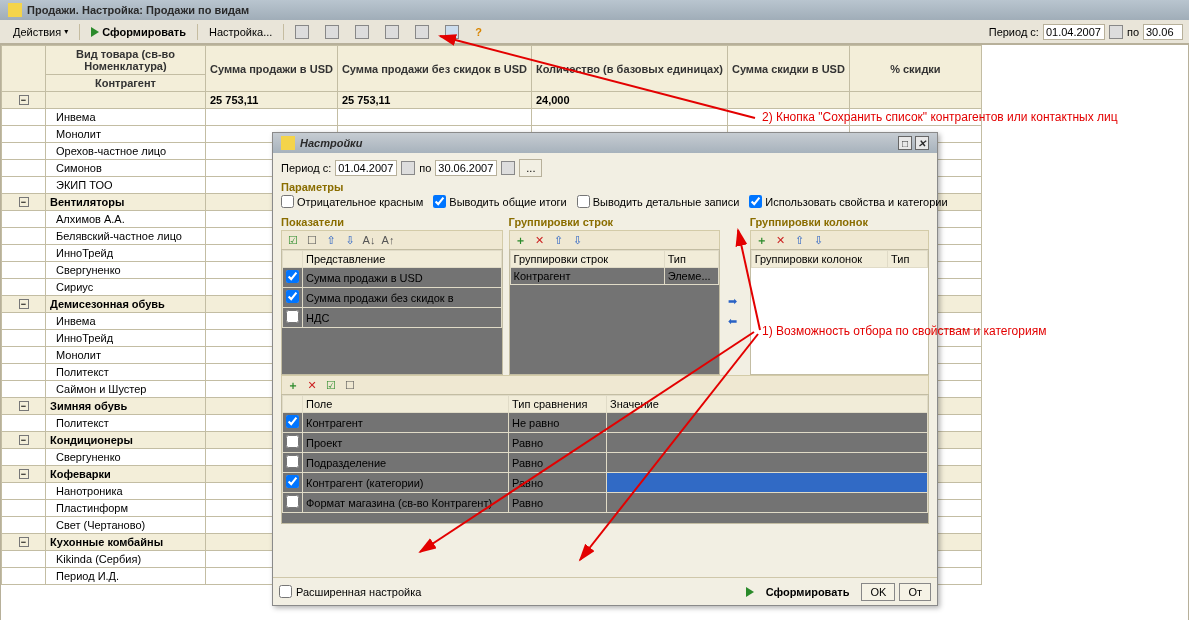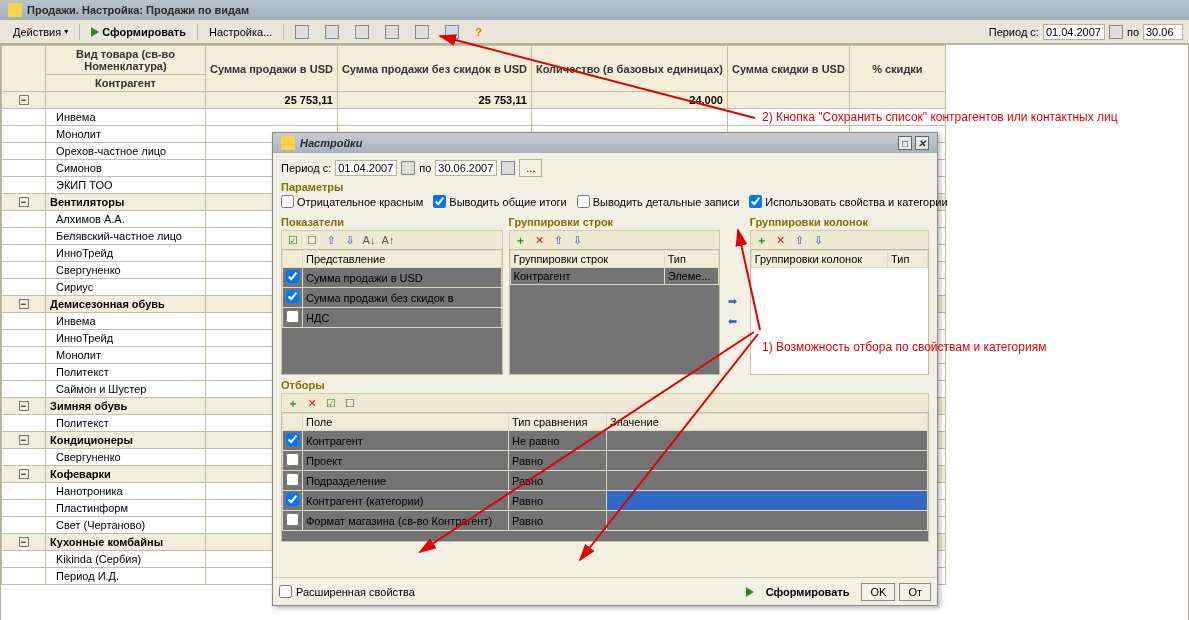--- a/index.html
+++ b/index.html
@@ -18,21 +18,21 @@
 
 .report-area { background: #fff; border: 1px solid #b7b09a; margin: 0; height: 580px; overflow: auto; position: relative; }
 .rep-table { border-collapse: collapse; }
 .rep-table th, .rep-table td { border: 1px solid #c3bda3; padding: 2px 4px; white-space: nowrap; }
 .rep-table th { background: #f3eed9; font-weight: bold; text-align: center; vertical-align: middle; color: #333; }
 .rep-table td { background: #fff; }
 .rep-table .grp td { background: #f3eed9; font-weight: bold; }
 .treecol { width: 44px; }
 .treewrap { display:flex; align-items:center; justify-content:center; gap:2px }
 .treebox { width:10px;height:10px;border:1px solid #777;display:inline-flex;align-items:center;justify-content:center;font-size:9px;line-height:1;cursor:pointer }
-.num { text-align:right }
+.num { text-align:left }
 
 
 .dialog { position:absolute; left:272px; top:132px; width:666px; height:474px; background:#f2efe3; border:1px solid #8a8a8a; box-shadow: 2px 2px 5px rgba(0,0,0,.3); }
 .dialog .titlebar { background: linear-gradient(to bottom, #c6ccd2, #a7b2bc); font-style: italic; }
 .dialog .titlebar .win-btns { margin-left:auto; display:flex; gap:3px }
 .win-btns span { width:14px;height:14px;border:1px solid #666;background:#e8e8e8;display:inline-flex;align-items:center;justify-content:center;font-size:10px;cursor:pointer }
 .dlg-body { padding:6px 8px 0 8px; }
 .row-period { display:flex;align-items:center;gap:4px;margin-bottom:4px }
 .section-h { color:#8a6d00;font-weight:bold;margin:4px 0 2px; }
 .chk-row { display:flex;gap:10px;align-items:center }
@@ -120,21 +120,21 @@
         <tr>
           <th class="treecol" rowspan="2"></th>
           <th style="width:160px">
             <div>Вид товара (св-во</div>
             <div>Номенклатура)</div>
           </th>
           <th rowspan="2" style="width:108px">Сумма продажи в USD</th>
           <th rowspan="2" style="width:108px">Сумма продажи без скидок в USD</th>
           <th rowspan="2" style="width:108px">Количество (в базовых единицах)</th>
           <th rowspan="2" style="width:108px">Сумма скидки в USD</th>
-          <th rowspan="2" style="width:96px">% скидки</th>
+          <th rowspan="2" style="width:132px">% скидки</th>
         </tr>
         <tr>
           <th>Контрагент</th>
         </tr>
         <tr class="grp">
           <td class="treecol">
             <div class="treewrap">
               <span class="treebox">−</span>
             </div>
           </td>
@@ -543,21 +543,20 @@
                   <th>Группировки колонок</th>
                   <th style="width:40px">Тип</th>
                 </tr>
               </tbody>
             </table>
         </div>
       </div>
     </div>
 
     <div class="filters-panel">
-      <div class="section-h">Отборы</div>
       <div class="mini-tb">
         <span class="mini-ic" style="color:#2a8a2a;font-weight:bold">＋</span>
         <span class="mini-ic" style="color:#c22">✕</span>
         <span class="mini-ic" style="color:#2a8a2a">☑</span>
         <span class="mini-ic">☐</span>
       </div>
       <div class="grid">
         <table id="flt-table">
             <tbody>
               <tr>
@@ -598,34 +597,34 @@
               </tr>
             </tbody>
           </table>
       </div>
     </div>
   </div>
 
   <div class="dlg-footer">
     <div class="left">
       <input type="checkbox" style="">
-      <span>Расширенная свойства</span>
+      <span>Расширенная настройка</span>
     </div>
     <span class="tri-play"></span>
     <button style="font-weight:bold;border:none;background:none"><span>Сформировать</span></button>
     <button>OK</button>
     <button>От</button>
   </div>
 </div>
 
 <svg class="arrow-svg" width="1189" height="620">
   <defs>
       <marker id="ah" markerWidth="10" markerHeight="10" refX="8" refY="3" orient="auto">
         <path d="M0,0 L9,3 L0,6 Z" fill="#e30000"></path>
       </marker>
     </defs>
   <line x1="755" y1="118" x2="440" y2="36" stroke="#e30000" stroke-width="2" marker-end="url(#ah)"></line>
   <line x1="760" y1="330" x2="738" y2="230" stroke="#e30000" stroke-width="2" marker-end="url(#ah)"></line>
   <line x1="754" y1="332" x2="420" y2="552" stroke="#e30000" stroke-width="2" marker-end="url(#ah)"></line>
   <line x1="758" y1="334" x2="580" y2="560" stroke="#e30000" stroke-width="2" marker-end="url(#ah)"></line>
 </svg>
 <div class="ann-text" style="left:762px;top:110px">2) Кнопка "Сохранить список" контрагентов или контактных лиц</div>
-<div class="ann-text" style="left:762px;top:340px">1) Возможность отбора по свойствам и категориям</div>
+<div class="ann-text" style="left:762px;top:324px">1) Возможность отбора по свойствам и категориям</div>
 
 </body></html>

